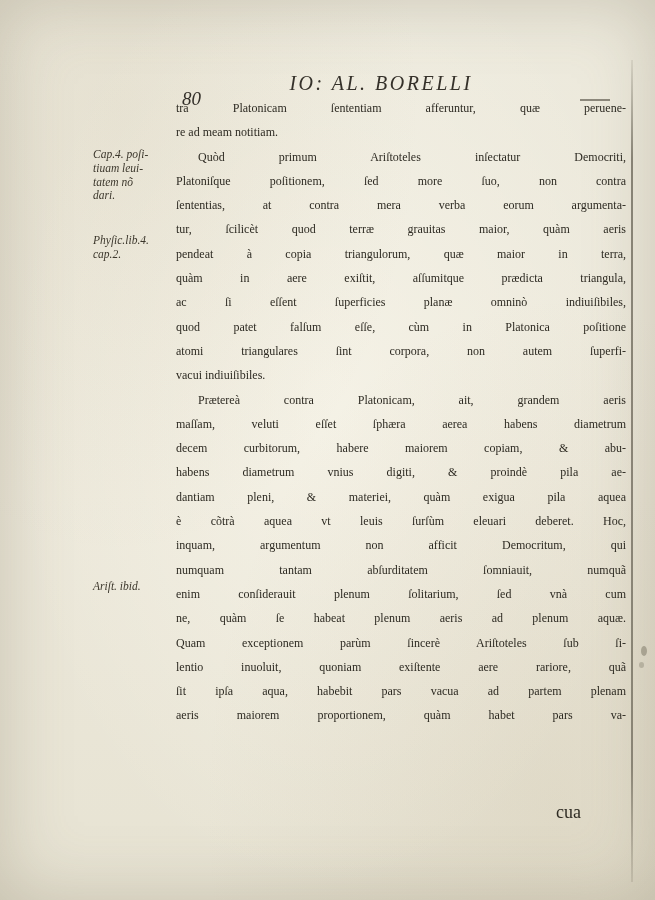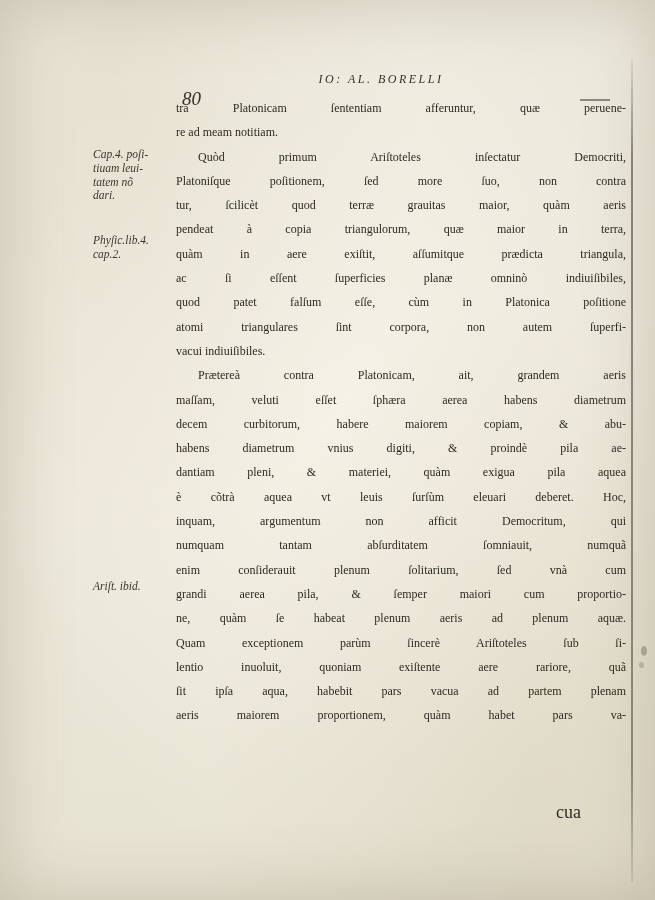--- a/index.html
+++ b/index.html
@@ -42,21 +42,21 @@
     font-style: italic;
     color: #34302a;
   }
   .running-title {
     position: absolute;
     left: 0;
     right: 40px;
     top: 0;
     text-align: center;
     font-style: italic;
-    font-size: 12px;
+    font-size: 20px;
     letter-spacing: 2.5px;
     color: #35312a;
   }
   .body-text {
     position: absolute;
     left: 176px;
     top: 96px;
     width: 450px;
     font-size: 12px;
     line-height: 24.3px;
@@ -153,37 +153,37 @@
       <div class="margin-note" style="top: 536px;">
         <div>Ariſt. ibid.</div>
       </div>
     </div>
 
   <div class="body-text">
       <div class="line">tra Platonicam ſententiam afferuntur, quæ peruene-</div>
       <div class="line end">re ad meam notitiam.</div>
       <div class="line indent">Quòd primum Ariſtoteles inſectatur Democriti,</div>
       <div class="line">Platoniſque poſitionem, ſed more ſuo, non contra</div>
+      <div class="line">ſententias, at contra mera verba eorum argumenta-</div>
       <div class="line">tur, ſcilicèt quod terræ grauitas maior, quàm aeris</div>
       <div class="line">pendeat à copia triangulorum, quæ maior in terra,</div>
       <div class="line">quàm in aere exiſtit, aſſumitque prædicta triangula,</div>
       <div class="line">ac ſi eſſent ſuperficies planæ omninò indiuiſibiles,</div>
       <div class="line">quod patet falſum eſſe, cùm in Platonica poſitione</div>
       <div class="line">atomi triangulares ſint corpora, non autem ſuperfi-</div>
       <div class="line end">vacui indiuiſibiles.</div>
       <div class="line indent">Prætereà contra Platonicam, ait, grandem aeris</div>
       <div class="line">maſſam, veluti eſſet ſphæra aerea habens diametrum</div>
       <div class="line">decem curbitorum, habere maiorem copiam, &amp; abu-</div>
       <div class="line">habens diametrum vnius digiti, &amp; proindè pila ae-</div>
       <div class="line">dantiam pleni, &amp; materiei, quàm exigua pila aquea</div>
       <div class="line">è cõtrà aquea vt leuis ſurſùm eleuari deberet. Hoc,</div>
       <div class="line">inquam, argumentum non afficit Democritum, qui</div>
       <div class="line">numquam tantam abſurditatem ſomniauit, numquã</div>
       <div class="line">enim conſiderauit plenum ſolitarium, ſed vnà cum</div>
-      <div class="line">grandi aerea pila, &amp; ſemper maiori cum proportio-</div>
       <div class="line">ne, quàm ſe habeat plenum aeris ad plenum aquæ.</div>
       <div class="line">Quam exceptionem parùm ſincerè Ariſtoteles ſub ſi-</div>
       <div class="line">lentio inuoluit, quoniam exiſtente aere rariore, quã</div>
       <div class="line">ſit ipſa aqua, habebit pars vacua ad partem plenam</div>
       <div class="line">aeris maiorem proportionem, quàm habet pars va-</div>
     </div>
 
   <span class="catchword">cua</span>
 
   <div class="scan-line"></div>

